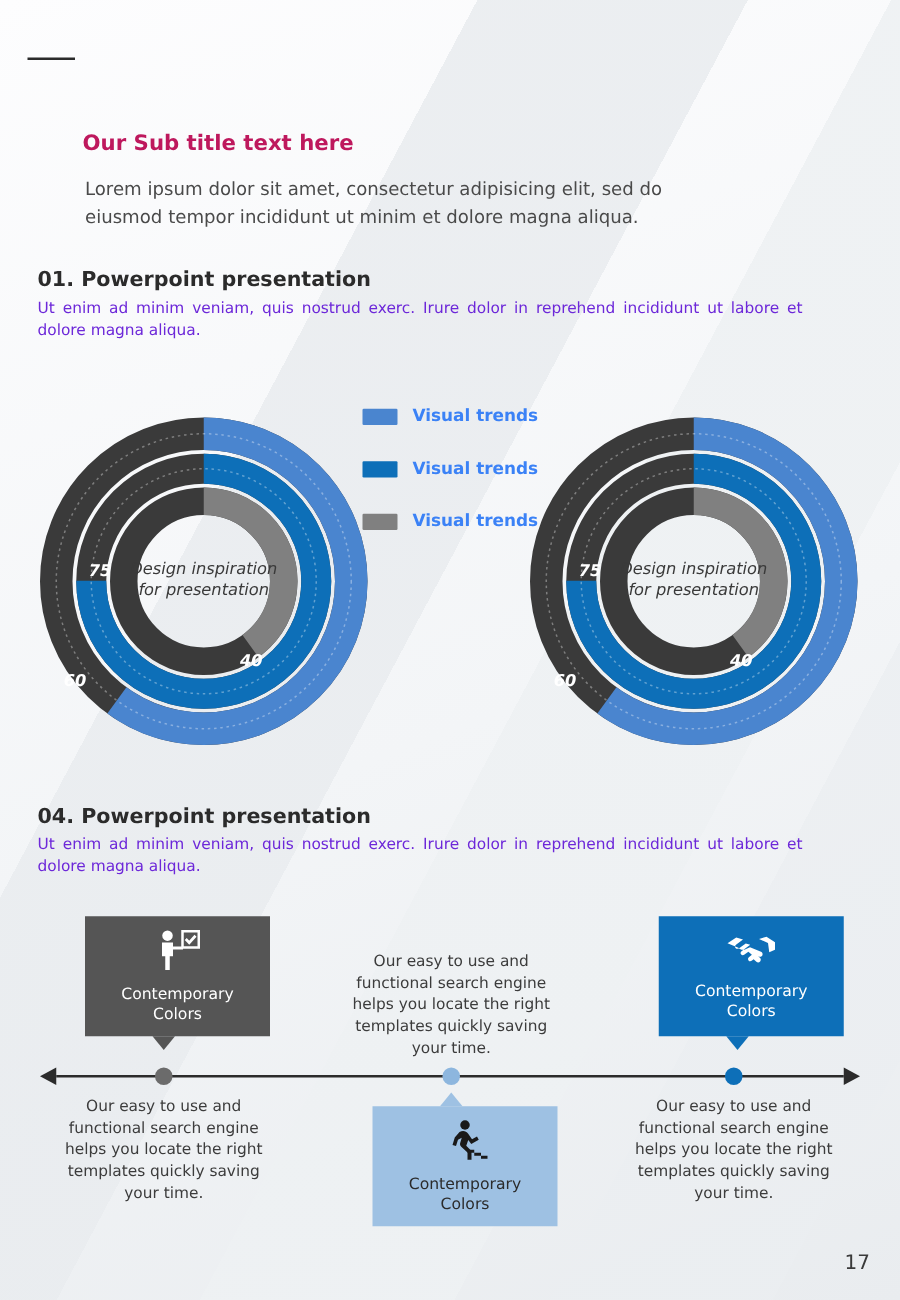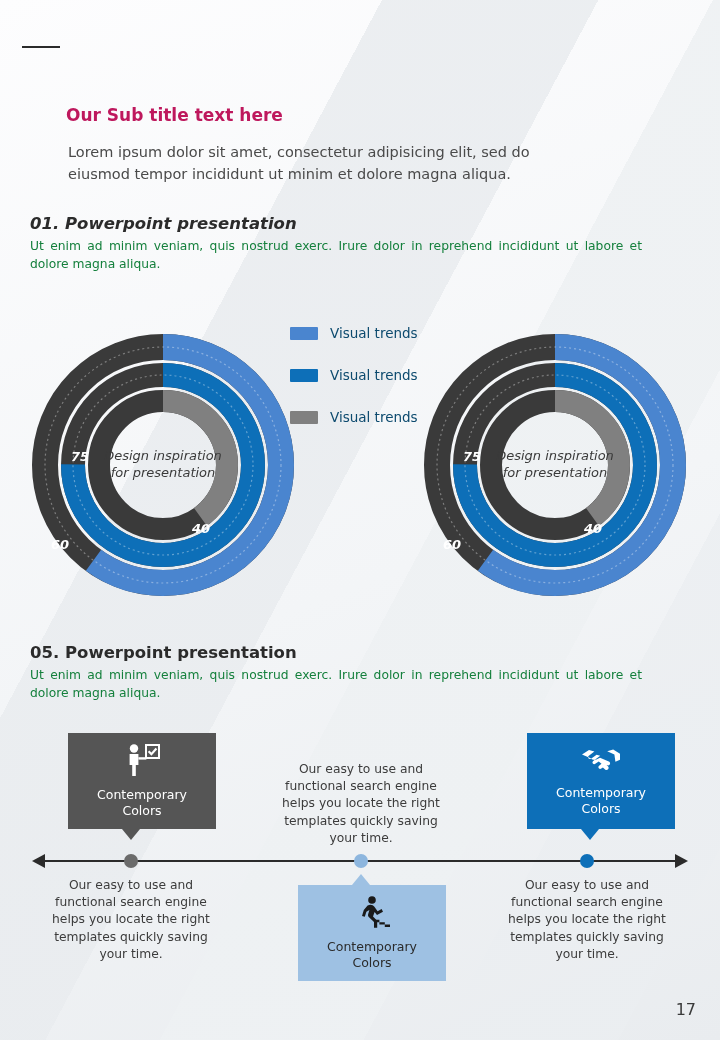--- a/index.html
+++ b/index.html
@@ -17,30 +17,30 @@
   }
   .page{position:absolute;inset:0;z-index:2;}
 
   .dash{position:absolute;left:22px;top:46px;width:38px;height:2px;background:#2b2b2b;}
 
   .title{position:absolute;left:62px;top:34px;font-size:53px;font-weight:bold;color:#2b2b2b;letter-spacing:-.5px;line-height:1;}
   .subtitle{position:absolute;left:66px;top:105px;font-size:17px;font-weight:bold;color:#be185d;}
   .lead{position:absolute;left:68px;top:142px;width:500px;font-size:14.5px;color:#4a4a4a;line-height:1.5;}
 
   .sec-h{position:absolute;font-size:16.5px;font-weight:bold;color:#2b2b2b;}
-  .sec-p{position:absolute;font-size:12.3px;color:#15803d;line-height:1.45;text-align:justify;}
-  .sec1-h{left:30px;top:214px;font-style:italic;}
+  .sec-p{position:absolute;font-size:12.3px;color:#6d28d9;line-height:1.45;text-align:justify;}
+  .sec1-h{left:30px;top:214px;}
   .sec1-p{left:30px;top:238px;width:612px;}
   .sec2-h{left:30px;top:643px;}
   .sec2-p{left:30px;top:667px;width:612px;}
 
   .legend{position:absolute;left:290px;top:312px;}
   .leg-row{display:flex;align-items:center;height:42px;}
   .leg-sw{width:28px;height:13px;margin-right:12px;border-radius:1px;}
-  .leg-lb{font-size:13.5px;font-weight:normal;color:#0c4a6e;}
+  .leg-lb{font-size:13.5px;font-weight:bold;color:#3b82f6;}
 
   .donut{position:absolute;width:270px;height:270px;font-style:italic;}
   .donut svg{display:block;overflow:visible;}
   .donut .ctr{position:absolute;left:0;top:0;width:270px;height:270px;display:flex;flex-direction:column;
     align-items:center;justify-content:center;font-size:13px;color:#3a3a3a;line-height:1.3;text-align:center;pointer-events:none;}
   .vlab{font-size:13px;font-weight:bold;fill:#ffffff;}
 
   .tl-line{position:absolute;left:45px;top:860px;width:630px;height:2px;background:#2b2b2b;}
   .tl-ar{position:absolute;top:854px;width:0;height:0;border-top:7px solid transparent;border-bottom:7px solid transparent;}
   .tl-ar.l{left:32px;border-right:13px solid #2b2b2b;}
@@ -127,21 +127,21 @@
         <text class="vlab" x="-103" y="84" text-anchor="middle">60</text>
         <text class="vlab" x="38" y="68" text-anchor="middle">40</text>
       </g>
     </svg>
     <div class="ctr">
       <span>Design inspiration</span>
       <span>for presentation</span>
     </div>
   </div>
 
-  <div class="sec-h sec2-h">05. Powerpoint presentation</div>
+  <div class="sec-h sec2-h">04. Powerpoint presentation</div>
   <div class="sec-p sec2-p">Ut enim ad minim veniam, quis nostrud exerc. Irure dolor in reprehend incididunt ut labore et dolore magna aliqua.</div>
 
   <div class="tl-line"></div>
   <div class="tl-ar l"></div>
   <div class="tl-ar r"></div>
   <div class="tl-dot" style="left:124px;background:#6b6b6b;"></div>
   <div class="tl-dot" style="left:354px;background:#8db6de;"></div>
   <div class="tl-dot" style="left:580px;background:#0d6fb8;"></div>
 
   <div class="card" style="left:68px;top:733px;height:96px;background:#555555;">

